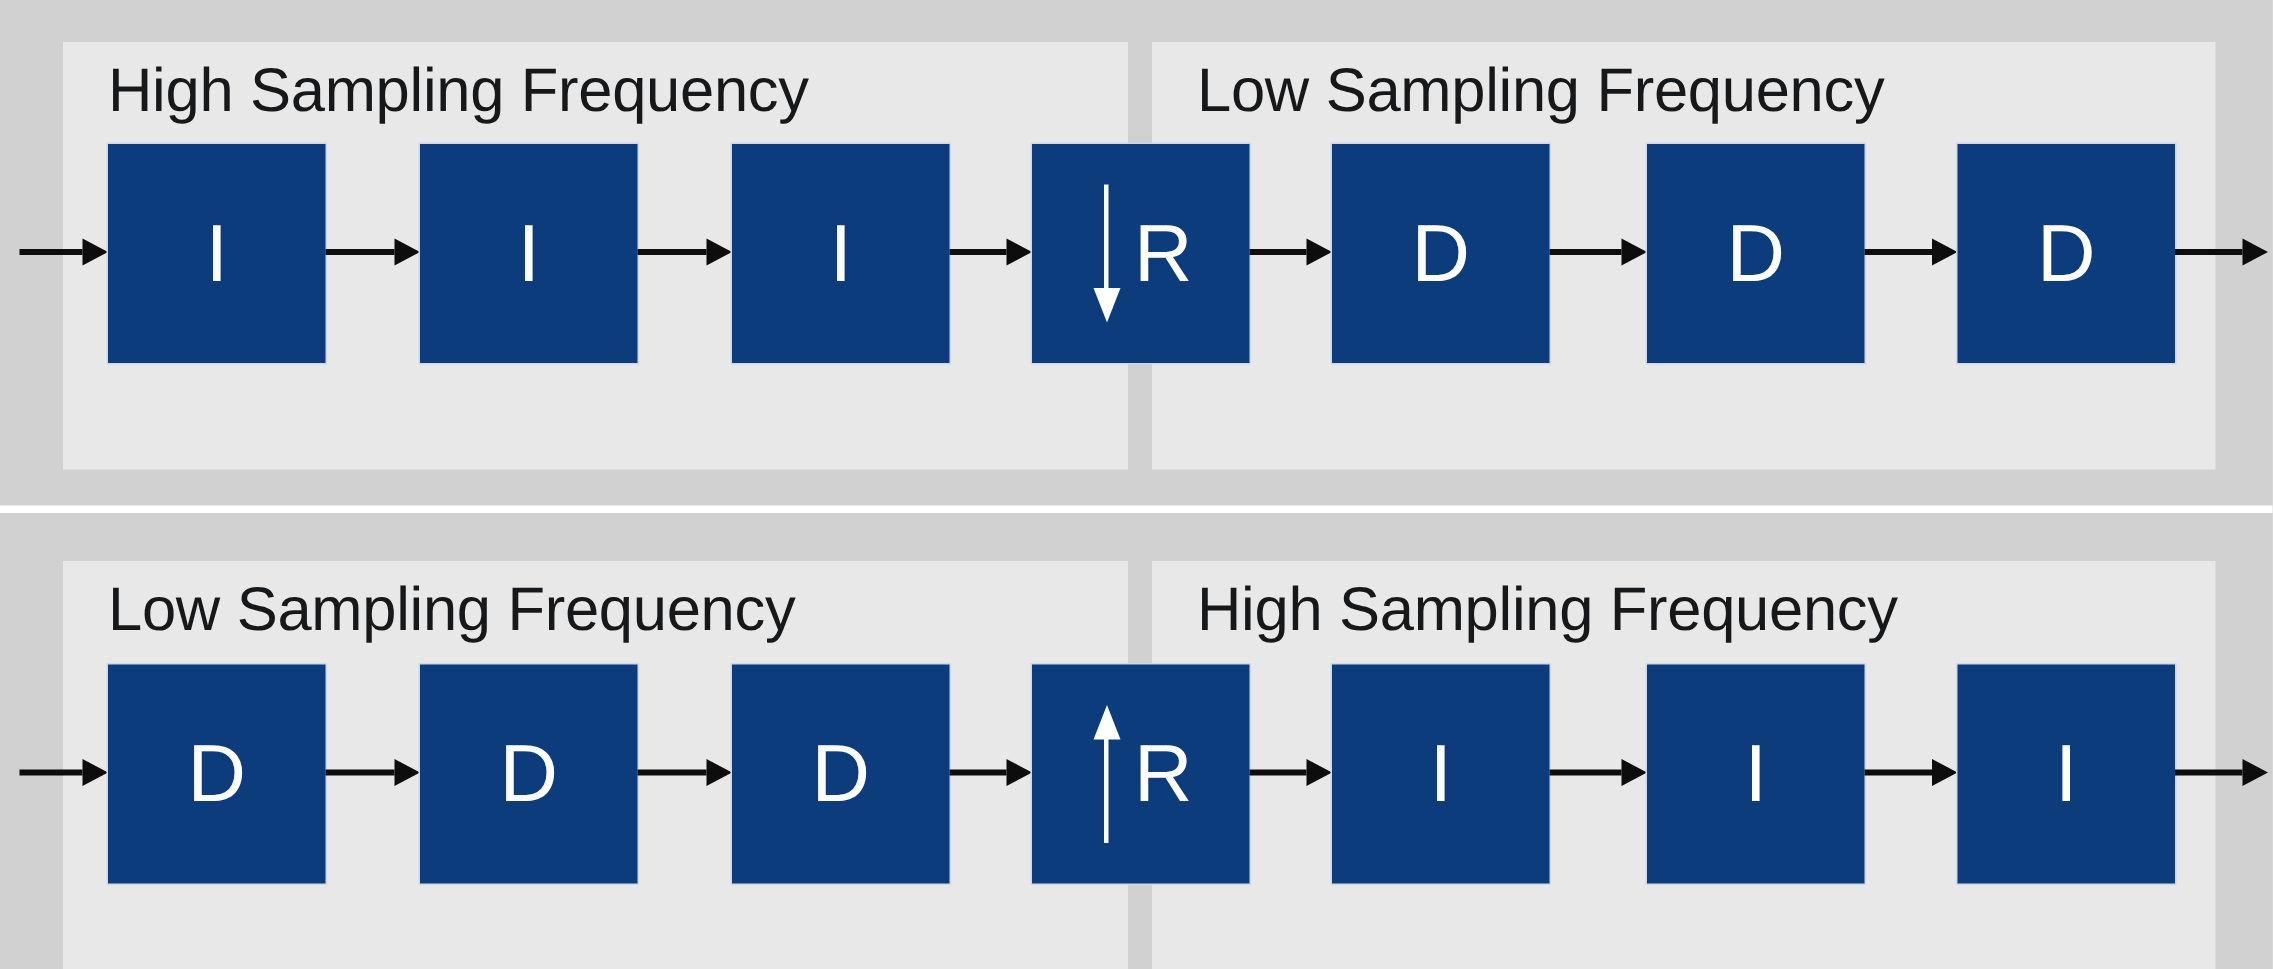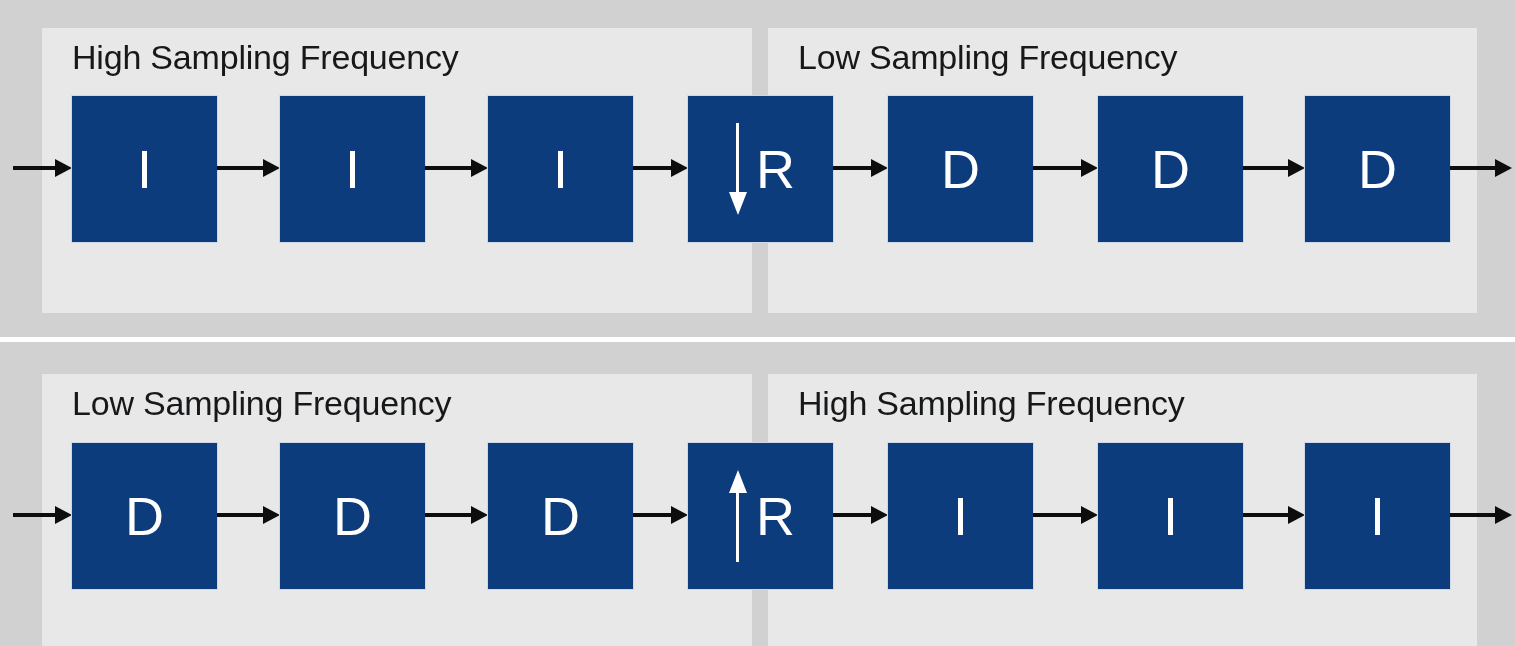--- a/index.html
+++ b/index.html
@@ -42,21 +42,21 @@
   #panel-top-right   { left: 768px; top: 28px;  width: 709px; height: 285px; }
   
   #panel-bottom-left  { left: 42px;  top: 32px; width: 710px; height: 272px; }
   #panel-bottom-right { left: 768px; top: 32px; width: 709px; height: 272px; }
 
   
   .panel-title {
     position: absolute;
     left: 30px;
     top: 12px;
-    font-size: 34px;
+    font-size: 41px;
     font-weight: 400;
     color: #17181a;
     letter-spacing: -0.2px;
     white-space: nowrap;
     line-height: 1;
   }
 
   
   .pipeline {
     position: absolute;

